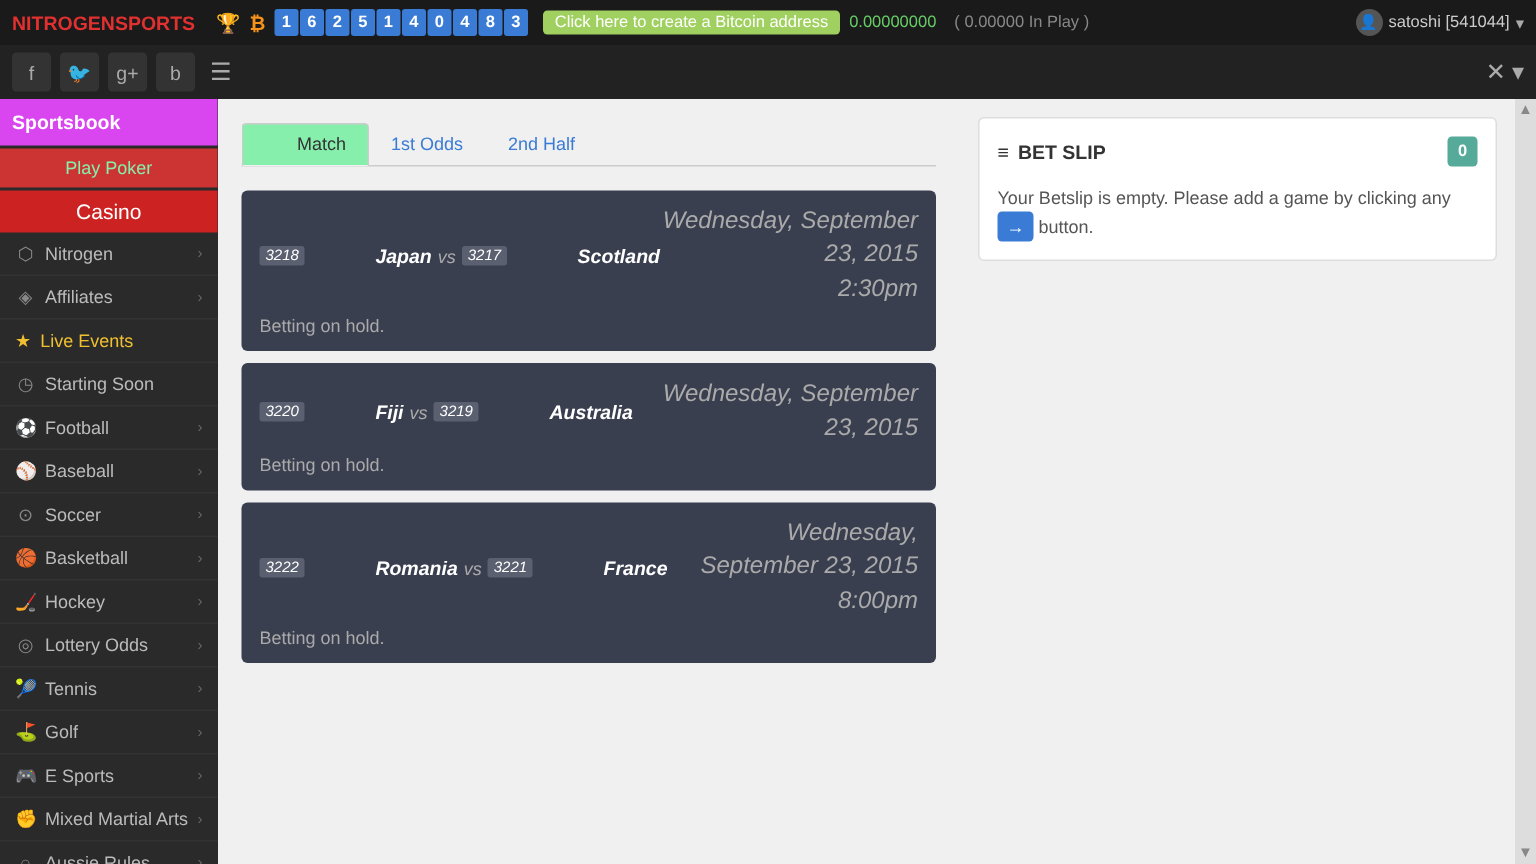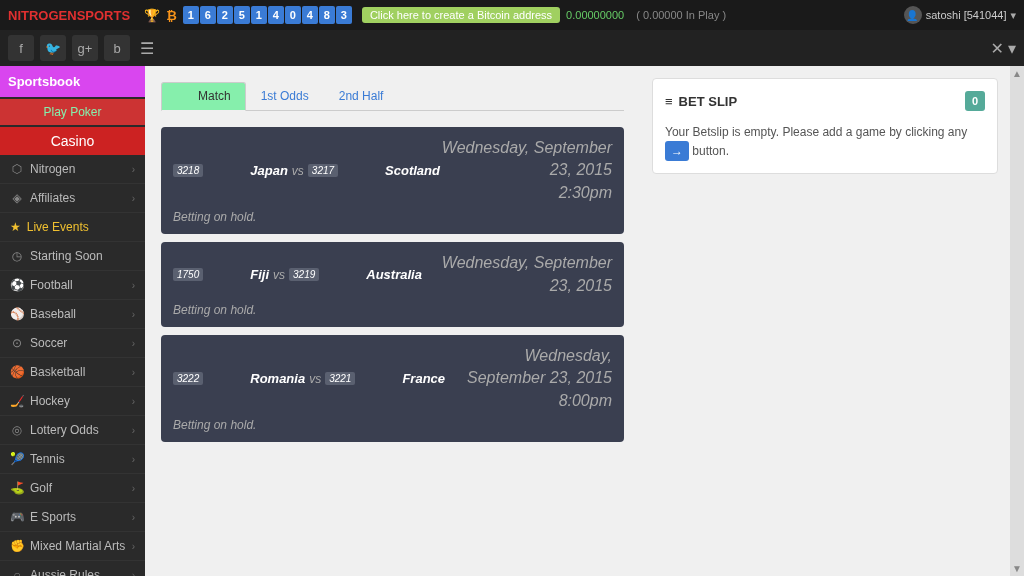--- a/index.html
+++ b/index.html
@@ -51,21 +51,21 @@
     .tab.active { color: #333; border: 1px solid #ccc; border-bottom: 1px solid #f0f0f0; background: #86efac; border-radius: 3px 3px 0 0; margin-bottom: -1px; padding-left: 36px; }
 
     
     .match-card { background: #3a3f50; border-radius: 4px; margin-bottom: 8px; padding: 10px 12px; color: #ddd; }
     .match-header { display: flex; justify-content: space-between; align-items: center; margin-bottom: 6px; font-style: italic; }
     .match-teams { display: flex; align-items: center; gap: 4px; font-size: 13px; }
     .team-badge { background: #5a6070; color: #fff; font-size: 10px; padding: 1px 4px; border-radius: 2px; }
     .team-name { color: #fff; font-weight: bold; margin-left: 43px; }
     .vs-text { color: #aaa; font-size: 12px; }
     .match-datetime { text-align: right; font-size: 16px; color: #aaa; line-height: 1.4; }
-    .betting-hold { color: #aaa; font-size: 12px; font-style: italic; }
+    .betting-hold { color: #aaa; font-size: 12px; }
 
     
     #betslip { width: 370px; min-width: 370px; padding: 12px; }
     .betslip-box { background: #fff; border: 1px solid #ddd; border-radius: 4px; padding: 12px; }
     .betslip-header { display: flex; align-items: center; justify-content: space-between; margin-bottom: 12px; }
     .betslip-title { font-weight: bold; color: #333; font-size: 13px; display: flex; align-items: center; gap: 6px; }
     .betslip-count { background: #5a9; color: #fff; font-size: 11px; font-weight: bold; width: 20px; height: 20px; border-radius: 3px; display: flex; align-items: center; justify-content: center; }
     .betslip-empty { font-size: 12px; color: #555; line-height: 1.5; }
     .add-btn { background: #3a7bd5; color: #fff; padding: 1px 6px; border-radius: 3px; font-size: 12px; display: inline-flex; align-items: center; }
 
@@ -254,21 +254,21 @@
           <div>Wednesday, September 23, 2015</div>
           <div>2:30pm</div>
         </div>
       </div>
       <div class="betting-hold">Betting on hold.</div>
     </div>
 
     <div class="match-card">
       <div class="match-header">
         <div class="match-teams">
-          <span class="team-badge">1750</span>
+          <span class="team-badge">3220</span>
           <span class="team-name">Fiji</span>
           <span class="vs-text">vs</span>
           <span class="team-badge">3219</span>
           <span class="team-name">Australia</span>
         </div>
         <div class="match-datetime">
           <div>Wednesday, September 23, 2015</div>
         </div>
       </div>
       <div class="betting-hold">Betting on hold.</div>

